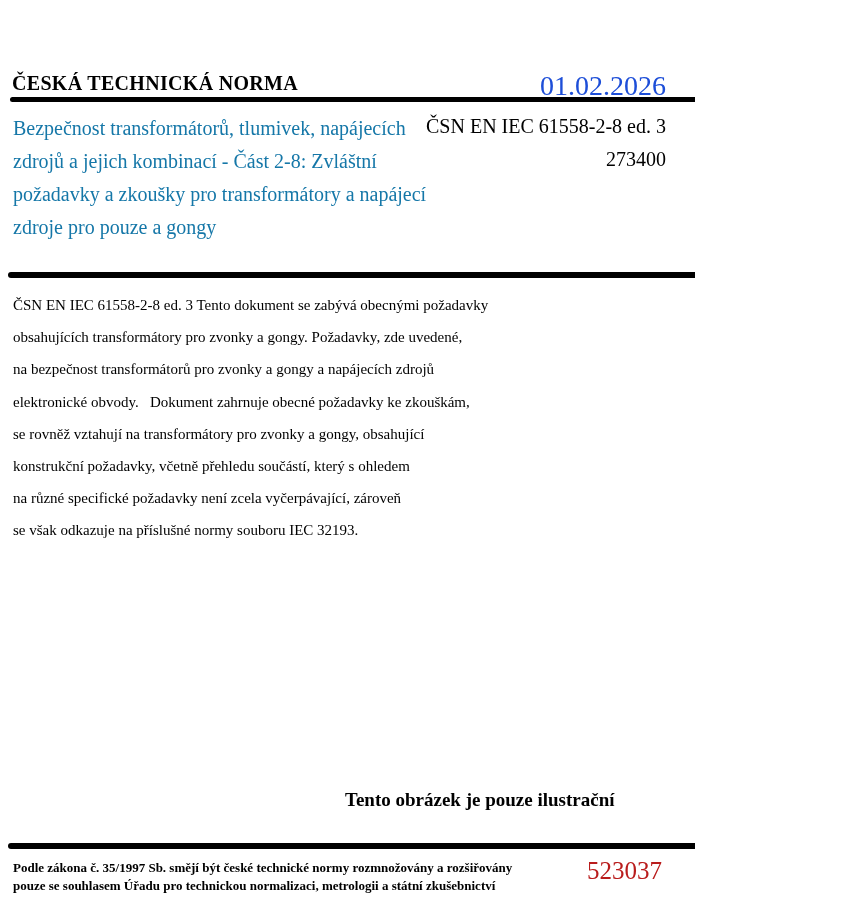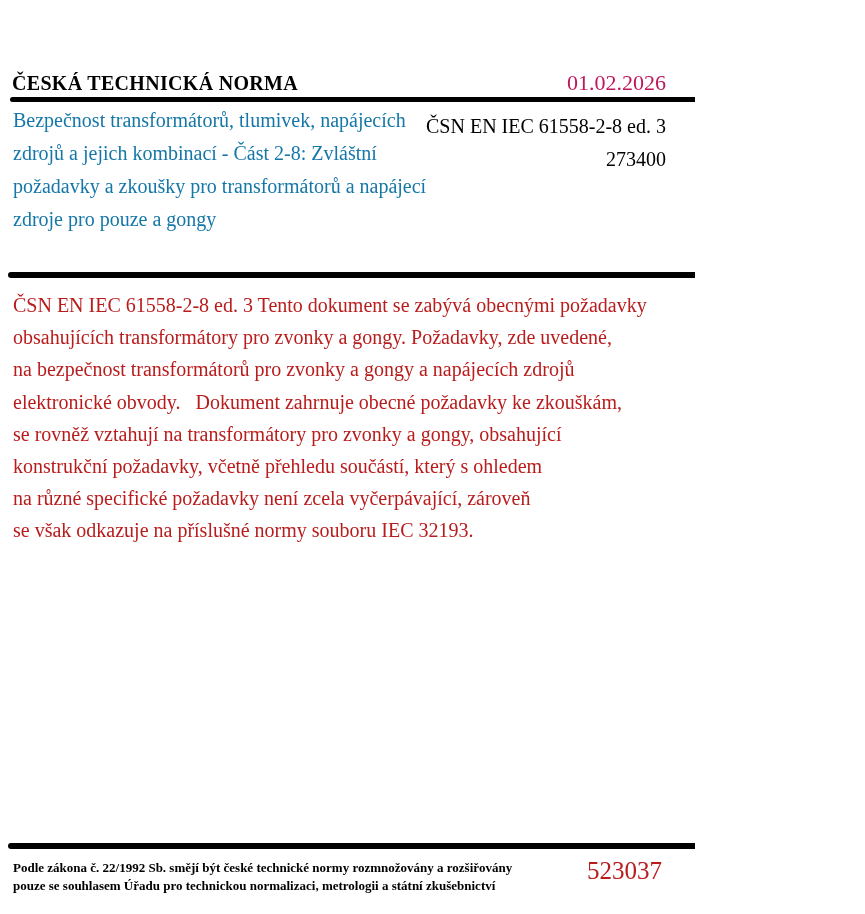--- a/index.html
+++ b/index.html
@@ -23,61 +23,61 @@
     font-size: 20px;
     font-weight: bold;
     letter-spacing: 0.3px;
     color: #000000;
     white-space: pre;
   }
   .header-date {
     position: absolute;
     right: 29px;
     top: 70px;
-    font-size: 22px;
-    color: #be185d;
+    font-size: 28px;
+    color: #1d4ed8;
     white-space: pre;
     margin-left: 28px;
   }
   .rule {
     position: absolute;
     background: #000000;
     border-radius: 3px;
   }
   .rule-header { left: 10px; top: 97px;  width: 830px; height: 5px; }
   .rule-mid    { left: 8px;  top: 272px; width: 835px; height: 6px; }
   .rule-footer { left: 8px;  top: 843px; width: 835px; height: 6px; }
 
   .title-left {
     position: absolute;
     left: 13px;
-    top: 104px;
+    top: 112px;
     font-size: 20px;
     line-height: 33px;
     color: #1577A8;
   }
   .title-left div { white-space: pre; }
   .title-right {
     position: absolute;
     right: 29px;
     top: 110px;
     font-size: 20px;
     line-height: 33px;
     color: #000000;
     text-align: right;
   }
   .title-right div { white-space: pre; }
 
   .abstract {
     position: absolute;
     left: 13px;
     top: 289px;
-    font-size: 20px;
+    font-size: 15px;
     line-height: 32.2px;
-    color: #b91c1c;
+    color: #000000;
   }
   .abstract div { white-space: pre; }
 
   .illustration-note {
     position: absolute;
     left: 345px;
     top: 789px;
     font-size: 19px;
     font-weight: bold;
     color: #000000;
@@ -111,21 +111,21 @@
 
   <div class="header-title">ČESKÁ TECHNICKÁ NORMA</div>
 
   <div class="header-date">01.02.2026</div>
 
   <div class="rule rule-header"></div>
 
   <div class="title-left">
     <div>Bezpečnost transformátorů, tlumivek, napájecích</div>
     <div>zdrojů a jejich kombinací - Část 2-8: Zvláštní</div>
-    <div>požadavky a zkoušky pro transformátorů a napájecí</div>
+    <div>požadavky a zkoušky pro transformátory a napájecí</div>
     <div>zdroje pro pouze a gongy</div>
   </div>
 
   <div class="title-right">
     <div>ČSN EN IEC 61558-2-8 ed. 3</div>
     <div>273400</div>
   </div>
 
   <div class="rule rule-mid"></div>
 
@@ -133,23 +133,24 @@
     <div>ČSN EN IEC 61558-2-8 ed. 3 Tento dokument se zabývá obecnými požadavky</div>
     <div>obsahujících transformátory pro zvonky a gongy. Požadavky, zde uvedené,</div>
     <div>na bezpečnost transformátorů pro zvonky a gongy a napájecích zdrojů</div>
     <div>elektronické obvody.   Dokument zahrnuje obecné požadavky ke zkouškám,</div>
     <div>se rovněž vztahují na transformátory pro zvonky a gongy, obsahující</div>
     <div>konstrukční požadavky, včetně přehledu součástí, který s ohledem</div>
     <div>na různé specifické požadavky není zcela vyčerpávající, zároveň</div>
     <div>se však odkazuje na příslušné normy souboru IEC 32193.</div>
   </div>
 
+  <div class="illustration-note">Tento obrázek je pouze ilustrační</div>
 
   <div class="rule rule-footer"></div>
 
   <div class="legal">
-    <div>Podle zákona č. 22/1992 Sb. smějí být české technické normy rozmnožovány a rozšiřovány</div>
+    <div>Podle zákona č. 35/1997 Sb. smějí být české technické normy rozmnožovány a rozšiřovány</div>
     <div>pouze se souhlasem Úřadu pro technickou normalizaci, metrologii a státní zkušebnictví</div>
   </div>
 
   <div class="order-number">523037</div>
 
 </div>
 
 </body></html>

